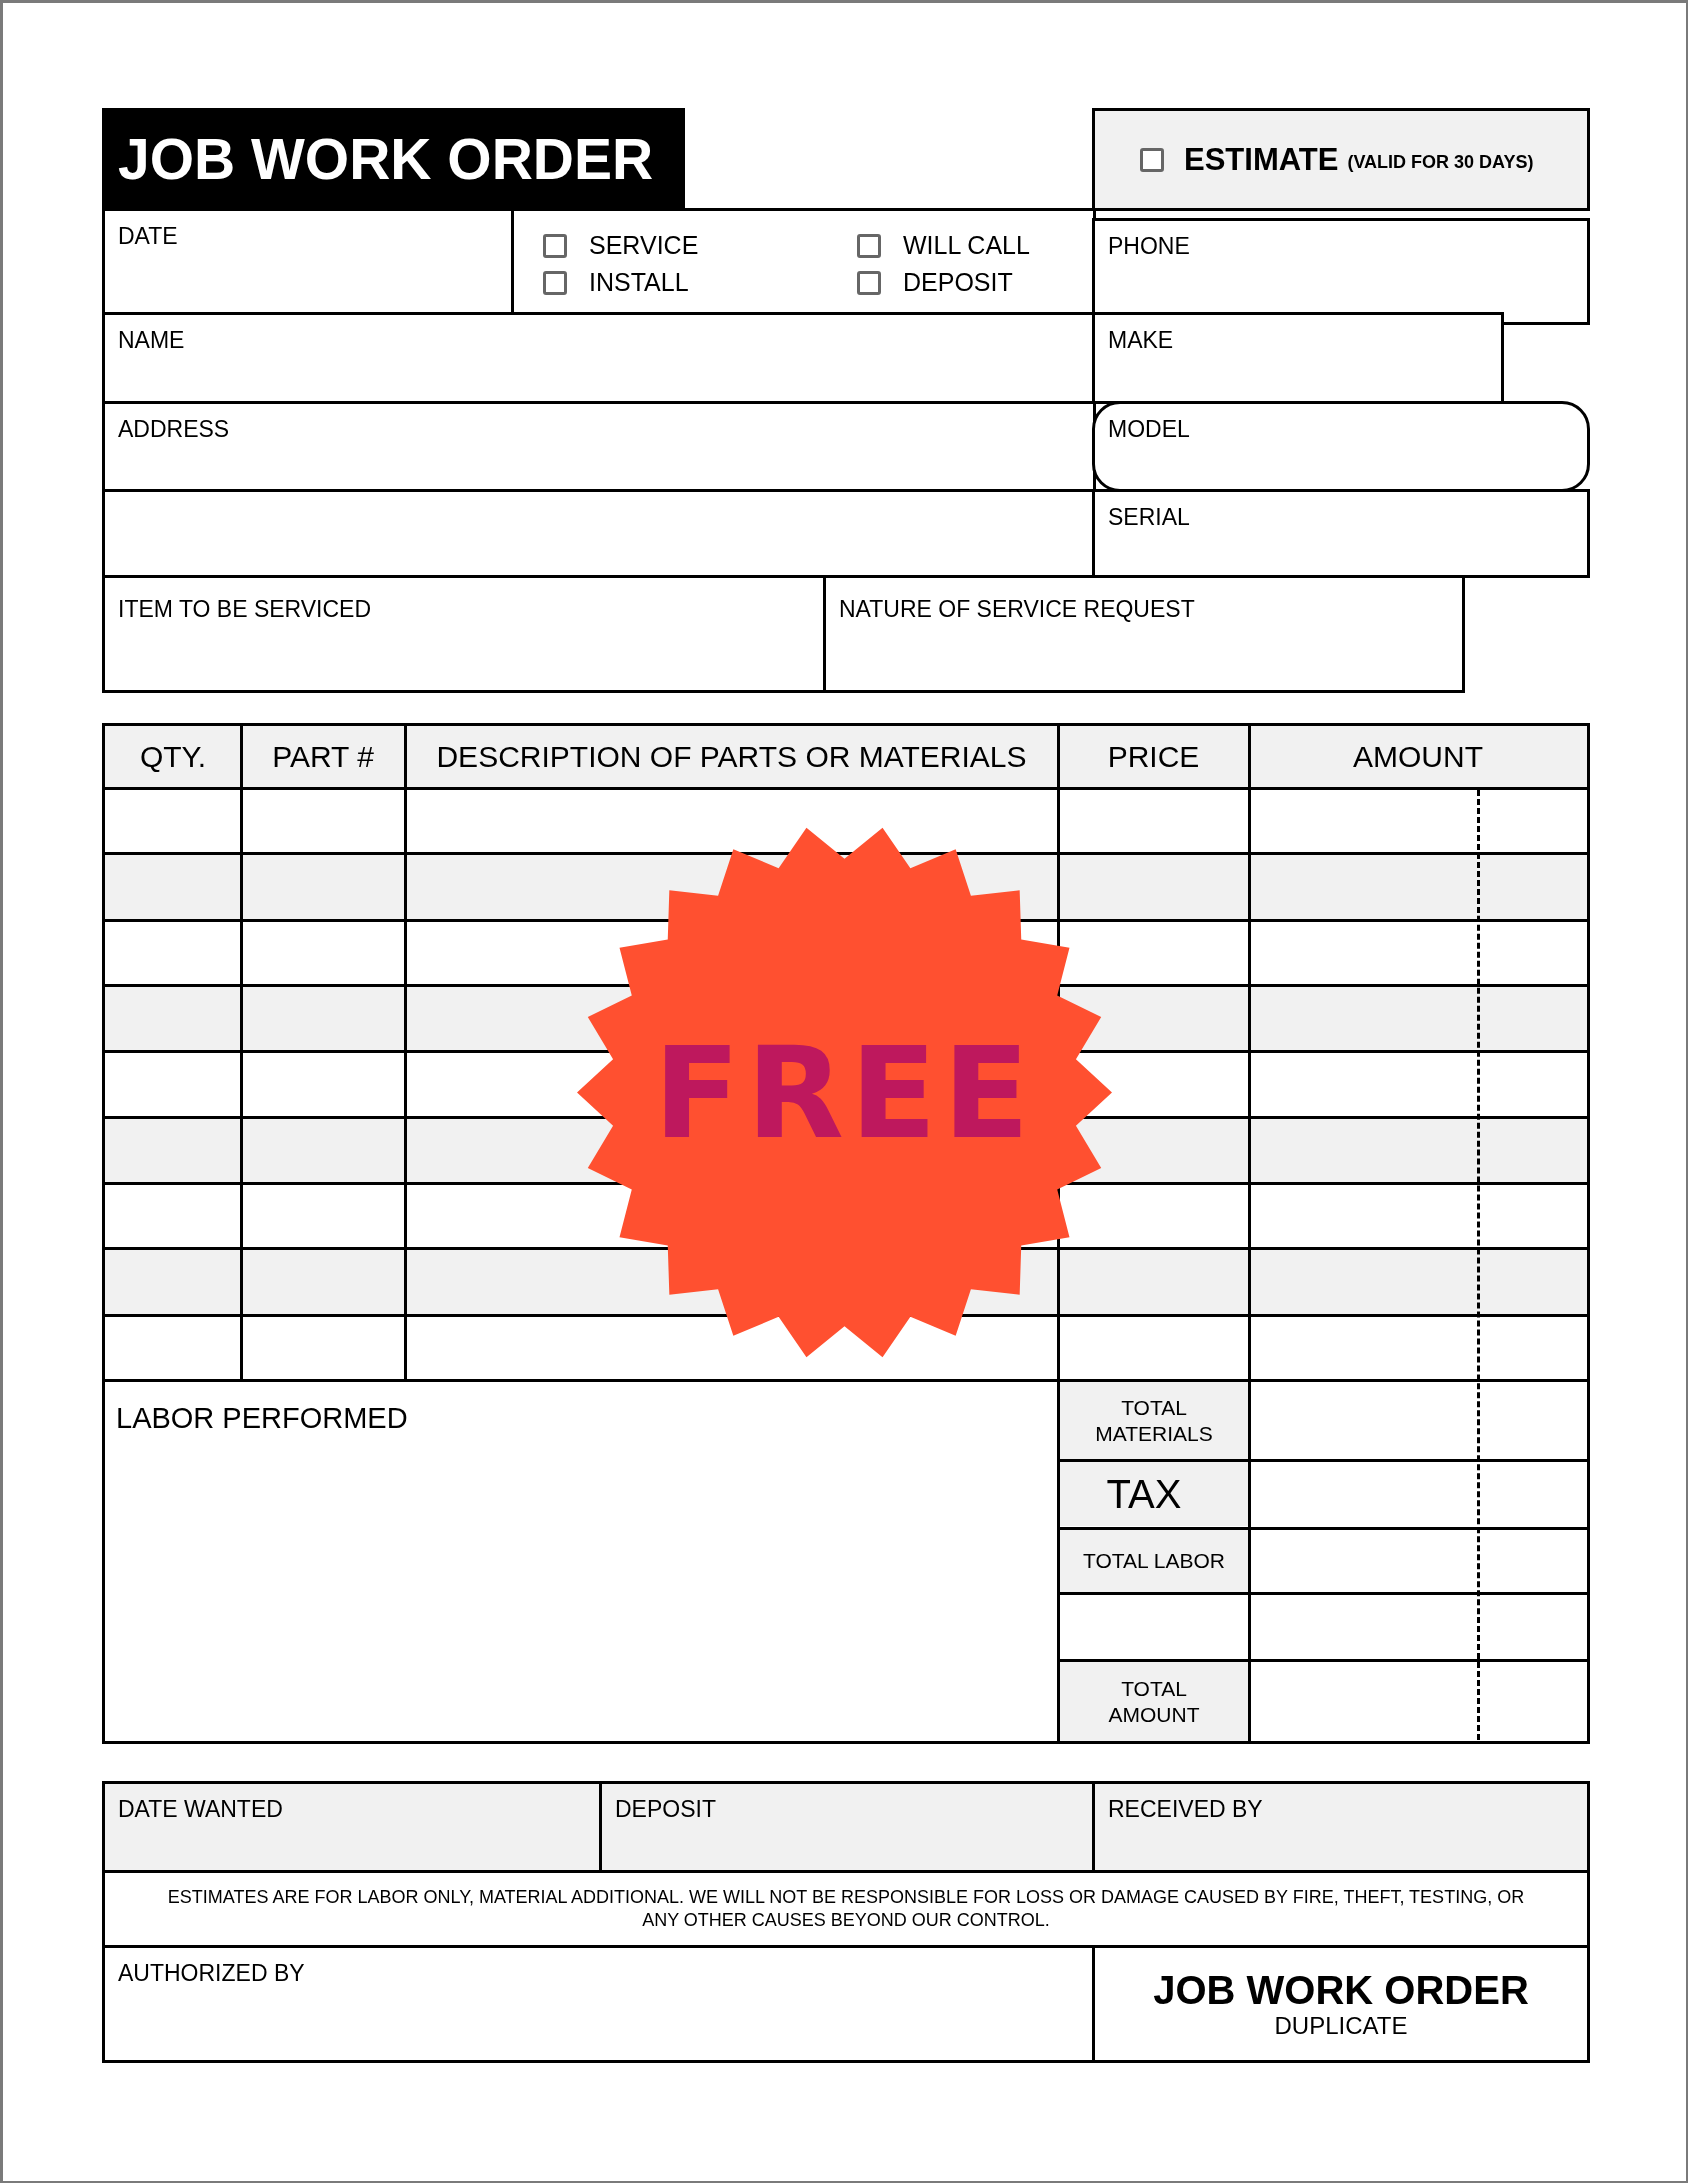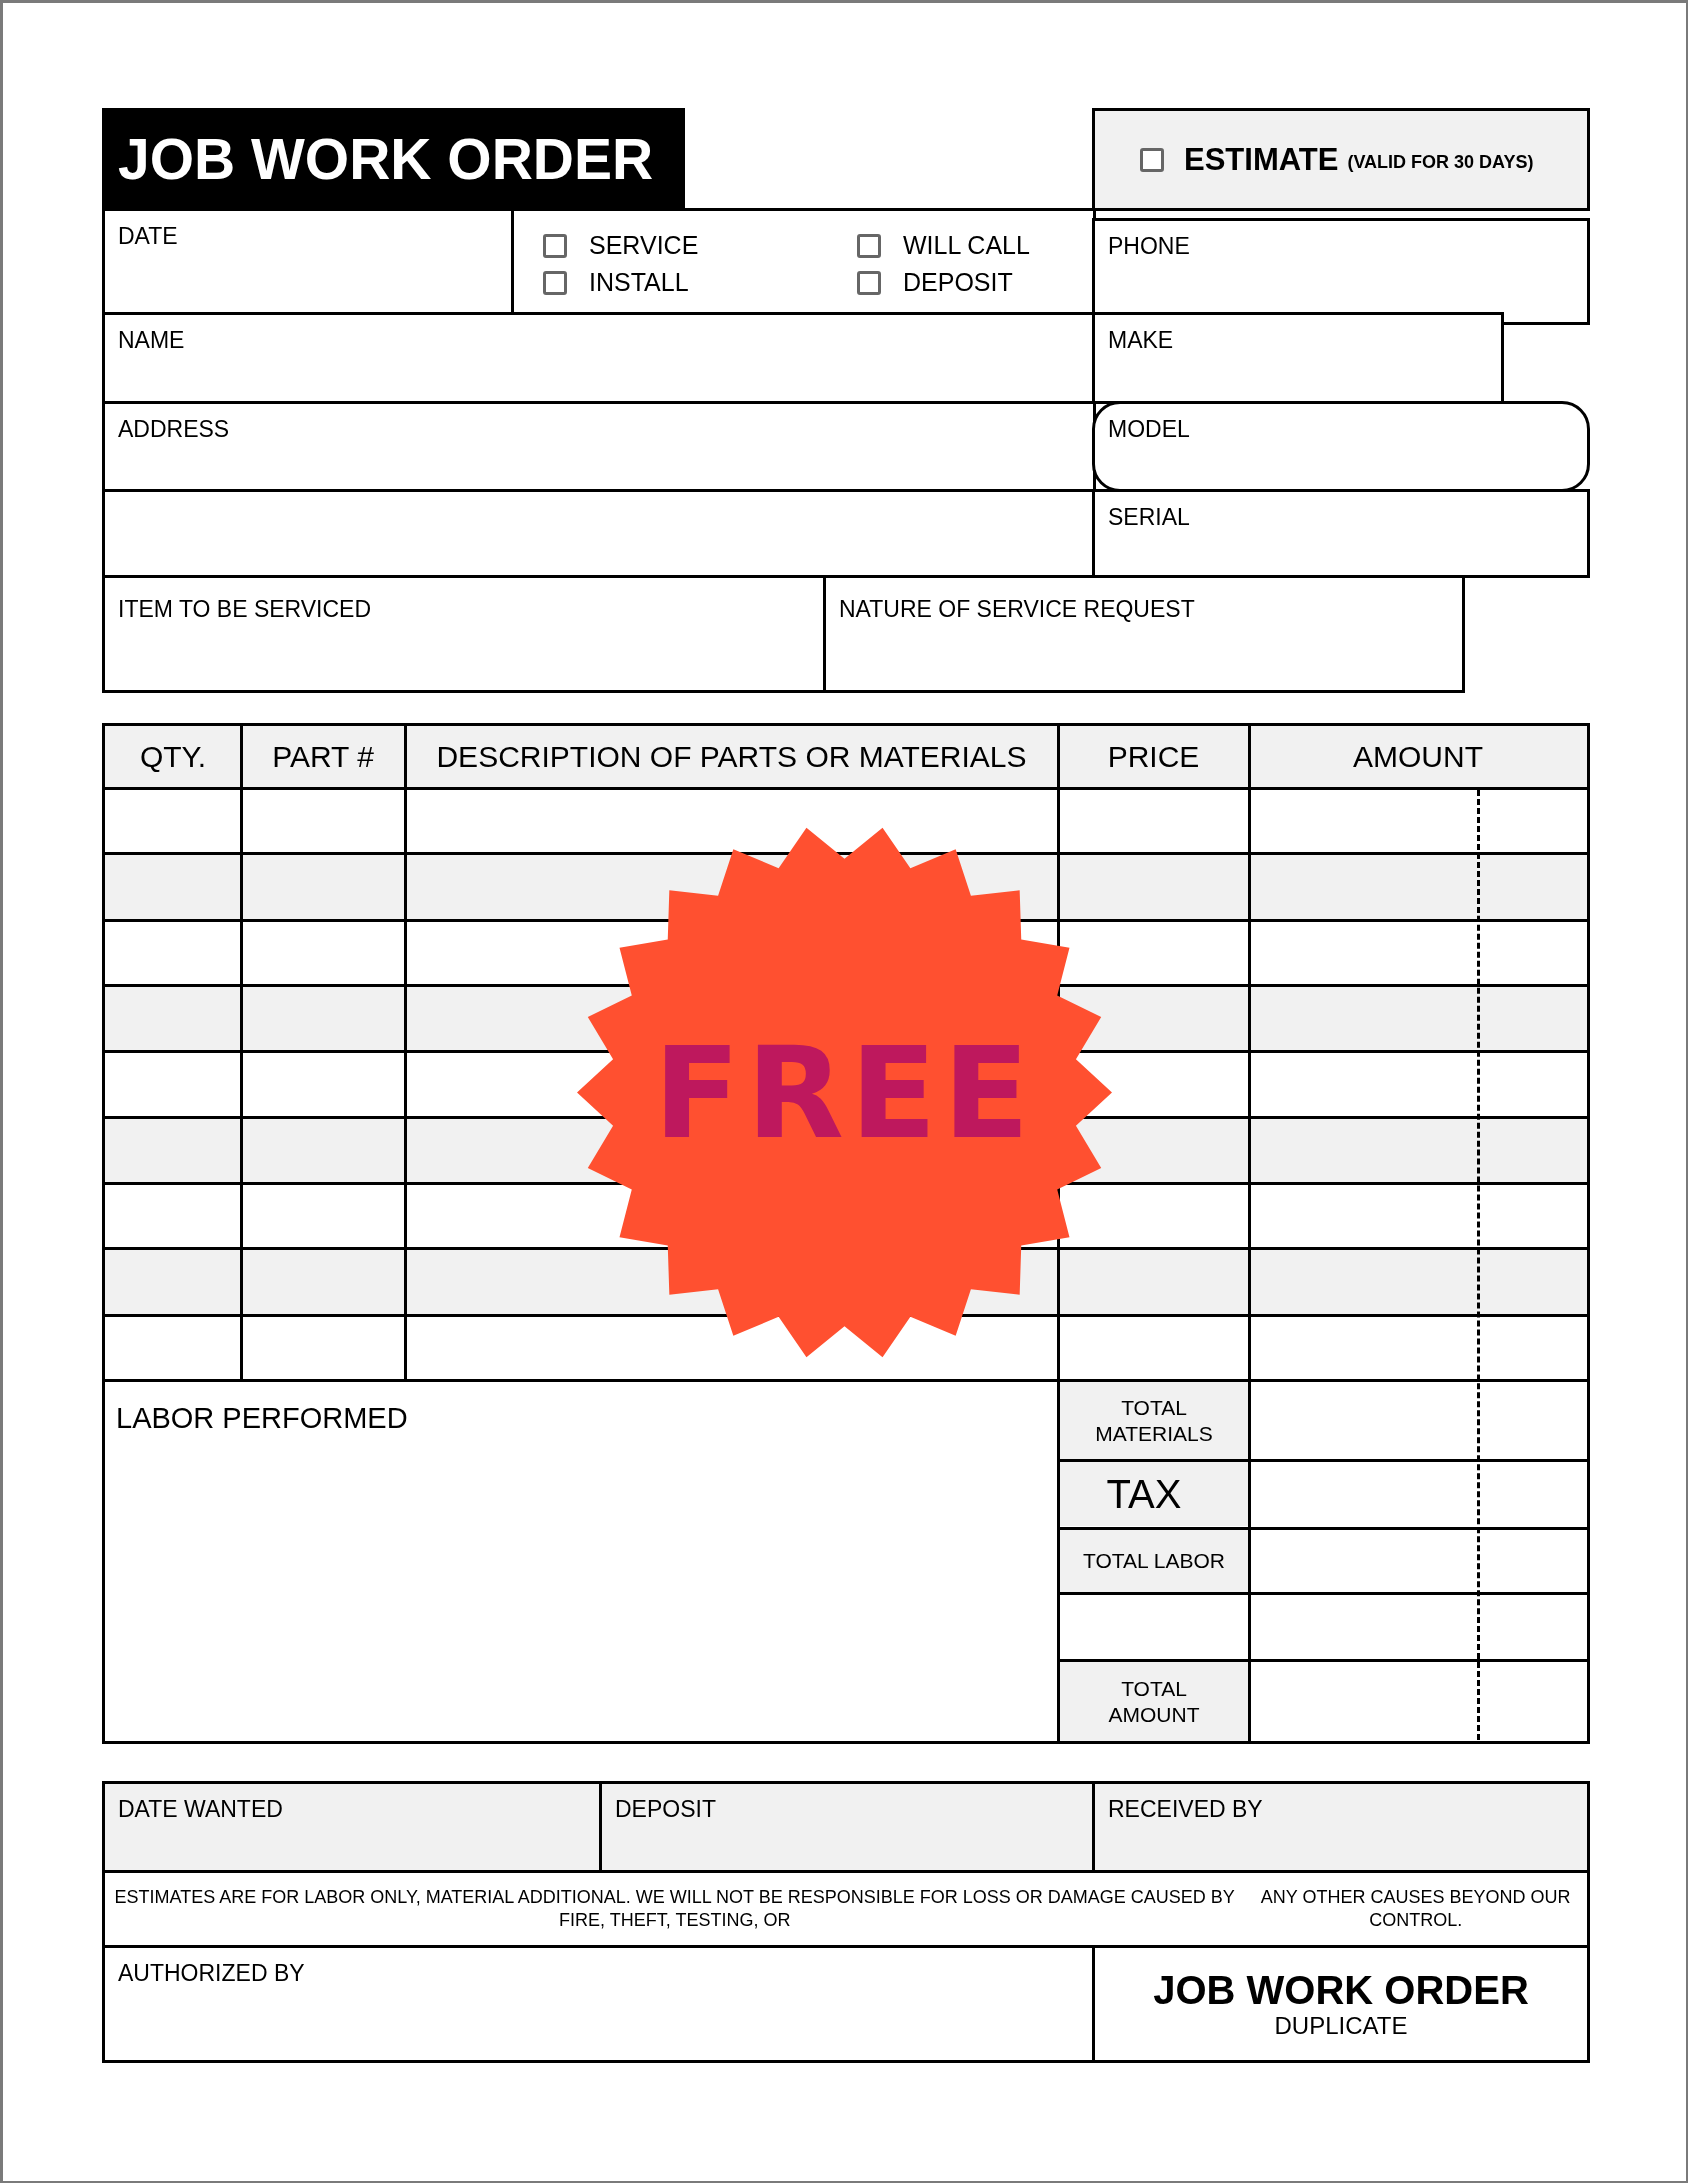--- a/index.html
+++ b/index.html
@@ -168,21 +168,21 @@
 
 <div class="cell gray" style="left:102px;top:1781px;width:500px;height:92px;">
   <span class="lbl">DATE WANTED</span>
 </div>
 <div class="cell gray" style="left:599px;top:1781px;width:497px;height:92px;">
   <span class="lbl">DEPOSIT</span>
 </div>
 <div class="cell gray" style="left:1092px;top:1781px;width:498px;height:92px;">
   <span class="lbl">RECEIVED BY</span>
 </div>
-<div class="cell" style="left:102px;top:1870px;width:1488px;height:78px;display:flex;flex-direction:row;align-items:center;justify-content:center;font-size:18px;line-height:23px;text-align:center;">
+<div class="cell" style="left:102px;top:1870px;width:1488px;height:78px;display:flex;flex-direction:column;align-items:center;justify-content:center;font-size:18px;line-height:23px;text-align:center;">
   <div>ESTIMATES ARE FOR LABOR ONLY, MATERIAL ADDITIONAL. WE WILL NOT BE RESPONSIBLE FOR LOSS OR DAMAGE CAUSED BY FIRE, THEFT, TESTING, OR</div>
   <div>ANY OTHER CAUSES BEYOND OUR CONTROL.</div>
 </div>
 <div class="cell" style="left:102px;top:1945px;width:994px;height:118px;">
   <span class="lbl">AUTHORIZED BY</span>
 </div>
 <div class="cell" style="left:1092px;top:1945px;width:498px;height:118px;display:flex;flex-direction:column;align-items:center;justify-content:center;">
   <div style="font-size:40px;font-weight:bold;line-height:44px;white-space:nowrap;">JOB WORK ORDER</div>
   <div style="font-size:24px;line-height:28px;">DUPLICATE</div>
 </div>

